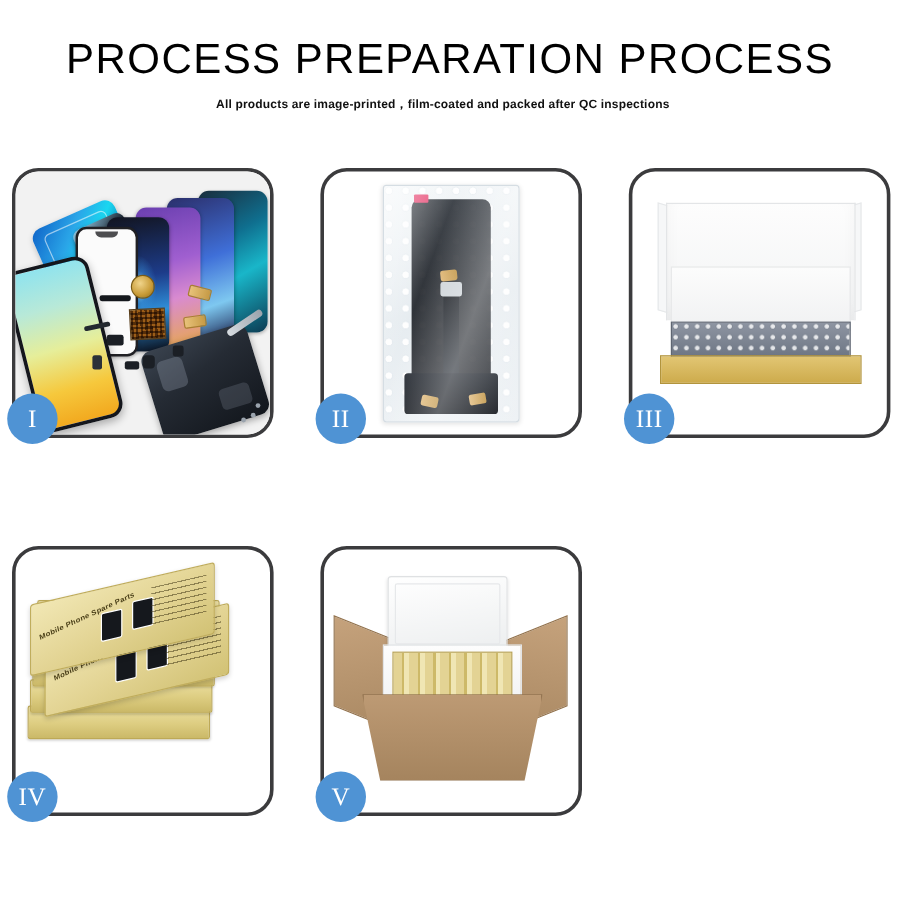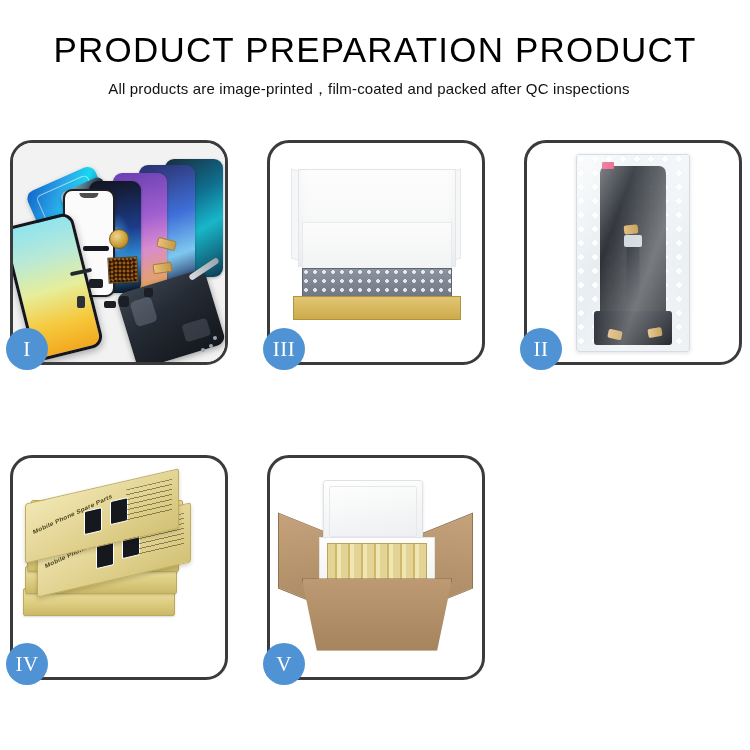--- a/index.html
+++ b/index.html
@@ -24,22 +24,22 @@
   .title {
     font-size: 35px;
     font-weight: 400;
     letter-spacing: 1.2px;
     color: #000;
     line-height: 1.05;
     margin: 0;
     white-space: nowrap;
   }
   .subtitle {
-    font-size: 15px;
-    font-weight: 400;
+    font-size: 10px;
+    font-weight: 700;
     color: #111;
     margin: 11px 12px 0 0;
     letter-spacing: 0.15px;
     white-space: nowrap;
   }
 
   
   .grid {
     position: absolute;
     left: 10px;
@@ -440,21 +440,21 @@
     background: rgba(120,92,60,.45);
     border-radius: 1px;
   }
   .p6-seal.a { left: 20%; top: 44%; }
   .p6-seal.b { left: 22%; top: 70%; }
 </style>
 </head>
 <body>
 
 <div class="header">
-  <h1 class="title">PRODUCT PREPARATION PRODUCT</h1>
+  <h1 class="title">PROCESS PREPARATION PROCESS</h1>
   <p class="subtitle">All products are image-printed，film-coated and packed after QC inspections</p>
 </div>
 
 <div class="grid">
 
   <div class="panel tinted">
     <div class="stage">
       <div class="p1-film"></div>
       <div class="p1-film2"></div>
 
@@ -485,50 +485,50 @@
       <div class="p1-screw s1"></div>
       <div class="p1-screw s2"></div>
       <div class="p1-screw s3"></div>
       <div class="p1-tool"></div>
     </div>
     <div class="badge">I</div>
   </div>
 
   <div class="panel">
     <div class="stage">
-      <div class="p3-lidflapL"></div>
-      <div class="p3-lidflapR"></div>
-      <div class="p3-lid"></div>
-      <div class="p3-foam"></div>
-      <div class="p3-tray"></div>
-      <div class="p3-bubble"></div>
-      <div class="p3-trayfrontL"></div>
-    </div>
-    <div class="badge">III</div>
-  </div>
-
-  <div class="panel">
-    <div class="stage">
       <div class="p2-bag">
         <div class="p2-screen"></div>
         <div class="p2-flexstrip"></div>
         <div class="p2-conn"></div>
         <div class="p2-board"></div>
         <div class="p2-gold g1"></div>
         <div class="p2-gold g2"></div>
         <div class="p2-gold g3"></div>
         <div class="p2-tag"></div>
         <div class="p2-sheen"></div>
       </div>
     </div>
     <div class="badge">II</div>
   </div>
 
   <div class="panel">
     <div class="stage">
+      <div class="p3-lidflapL"></div>
+      <div class="p3-lidflapR"></div>
+      <div class="p3-lid"></div>
+      <div class="p3-foam"></div>
+      <div class="p3-tray"></div>
+      <div class="p3-bubble"></div>
+      <div class="p3-trayfrontL"></div>
+    </div>
+    <div class="badge">III</div>
+  </div>
+
+  <div class="panel">
+    <div class="stage">
       <div class="p4-stack">
         <div class="p4-box" style="left:10px; top:130px;"></div>
         <div class="p4-box" style="left:12px; top:108px;"></div>
         <div class="p4-box" style="left:14px; top:86px;"></div>
         <div class="p4-box" style="left:16px; top:64px;"></div>
         <div class="p4-box" style="left:18px; top:42px;"></div>
 
         <div class="p4-lid" style="left:24px; top:62px;">
           <div class="p4-thumb" style="left:58px; top:20px;"></div>
           <div class="p4-thumb" style="left:84px; top:16px;"></div>

